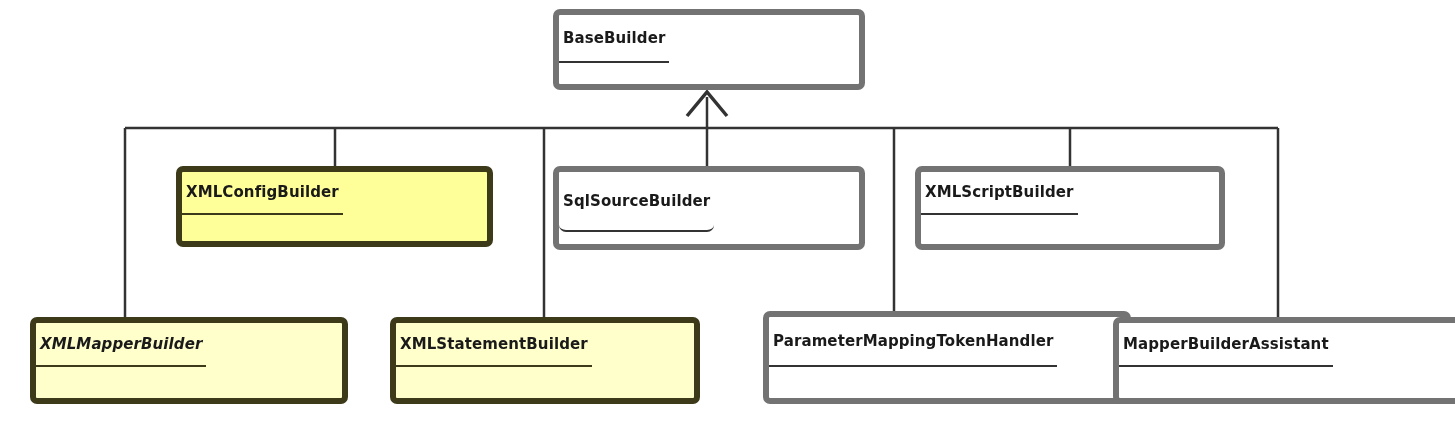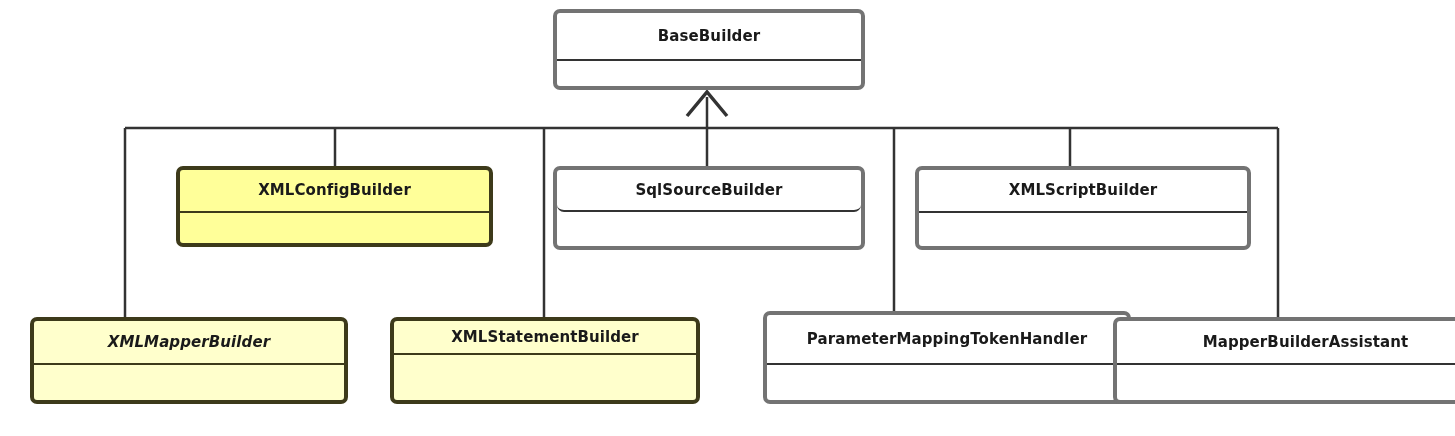--- a/index.html
+++ b/index.html
@@ -19,25 +19,24 @@
     position: absolute;
     left: 0;
     top: 0;
     width: 1455px;
     height: 436px;
     pointer-events: none;
   }
   .uml-class {
     position: absolute;
     box-sizing: border-box;
-    border: 4px solid #737373;
+    border: 6px solid #737373;
     border-radius: 7px;
     background: #ffffff;
     display: flex;
-    flex-direction: column;
     overflow: hidden;
     z-index: 2;
   }
   .uml-class .class-title {
     box-sizing: border-box;
     border-bottom: 2px solid #333333;
     display: flex;
     align-items: center;
     justify-content: center;
     text-align: center;
@@ -93,25 +92,25 @@
     <div class="class-title" style="height:48px;">BaseBuilder</div>
     <div class="class-body"></div>
   </div>
 
   <div class="uml-class highlight-strong" style="left:176px; top:166px; width:317px; height:81px;">
     <div class="class-title" style="height:43px;">XMLConfigBuilder</div>
     <div class="class-body"></div>
   </div>
 
   <div class="uml-class" style="left:553px; top:166px; width:312px; height:84px;">
-    <div class="class-title" style="height:42px;border-radius:7px;">SqlSourceBuilder</div>
+    <div class="class-title" style="height:60px;border-radius:7px;">SqlSourceBuilder</div>
     <div class="class-body"></div>
   </div>
 
-  <div class="uml-class" style="left:915px; top:166px; width:336px; height:84px;">
+  <div class="uml-class" style="left:915px; top:166px; width:310px; height:84px;">
     <div class="class-title" style="height:43px;">XMLScriptBuilder</div>
     <div class="class-body"></div>
   </div>
 
   <div class="uml-class highlight-soft" style="left:30px; top:317px; width:318px; height:87px;font-style:italic;">
     <div class="class-title" style="height:44px;">XMLMapperBuilder</div>
     <div class="class-body"></div>
   </div>
 
   <div class="uml-class highlight-soft" style="left:390px; top:317px; width:310px; height:87px;gap:45px;">

